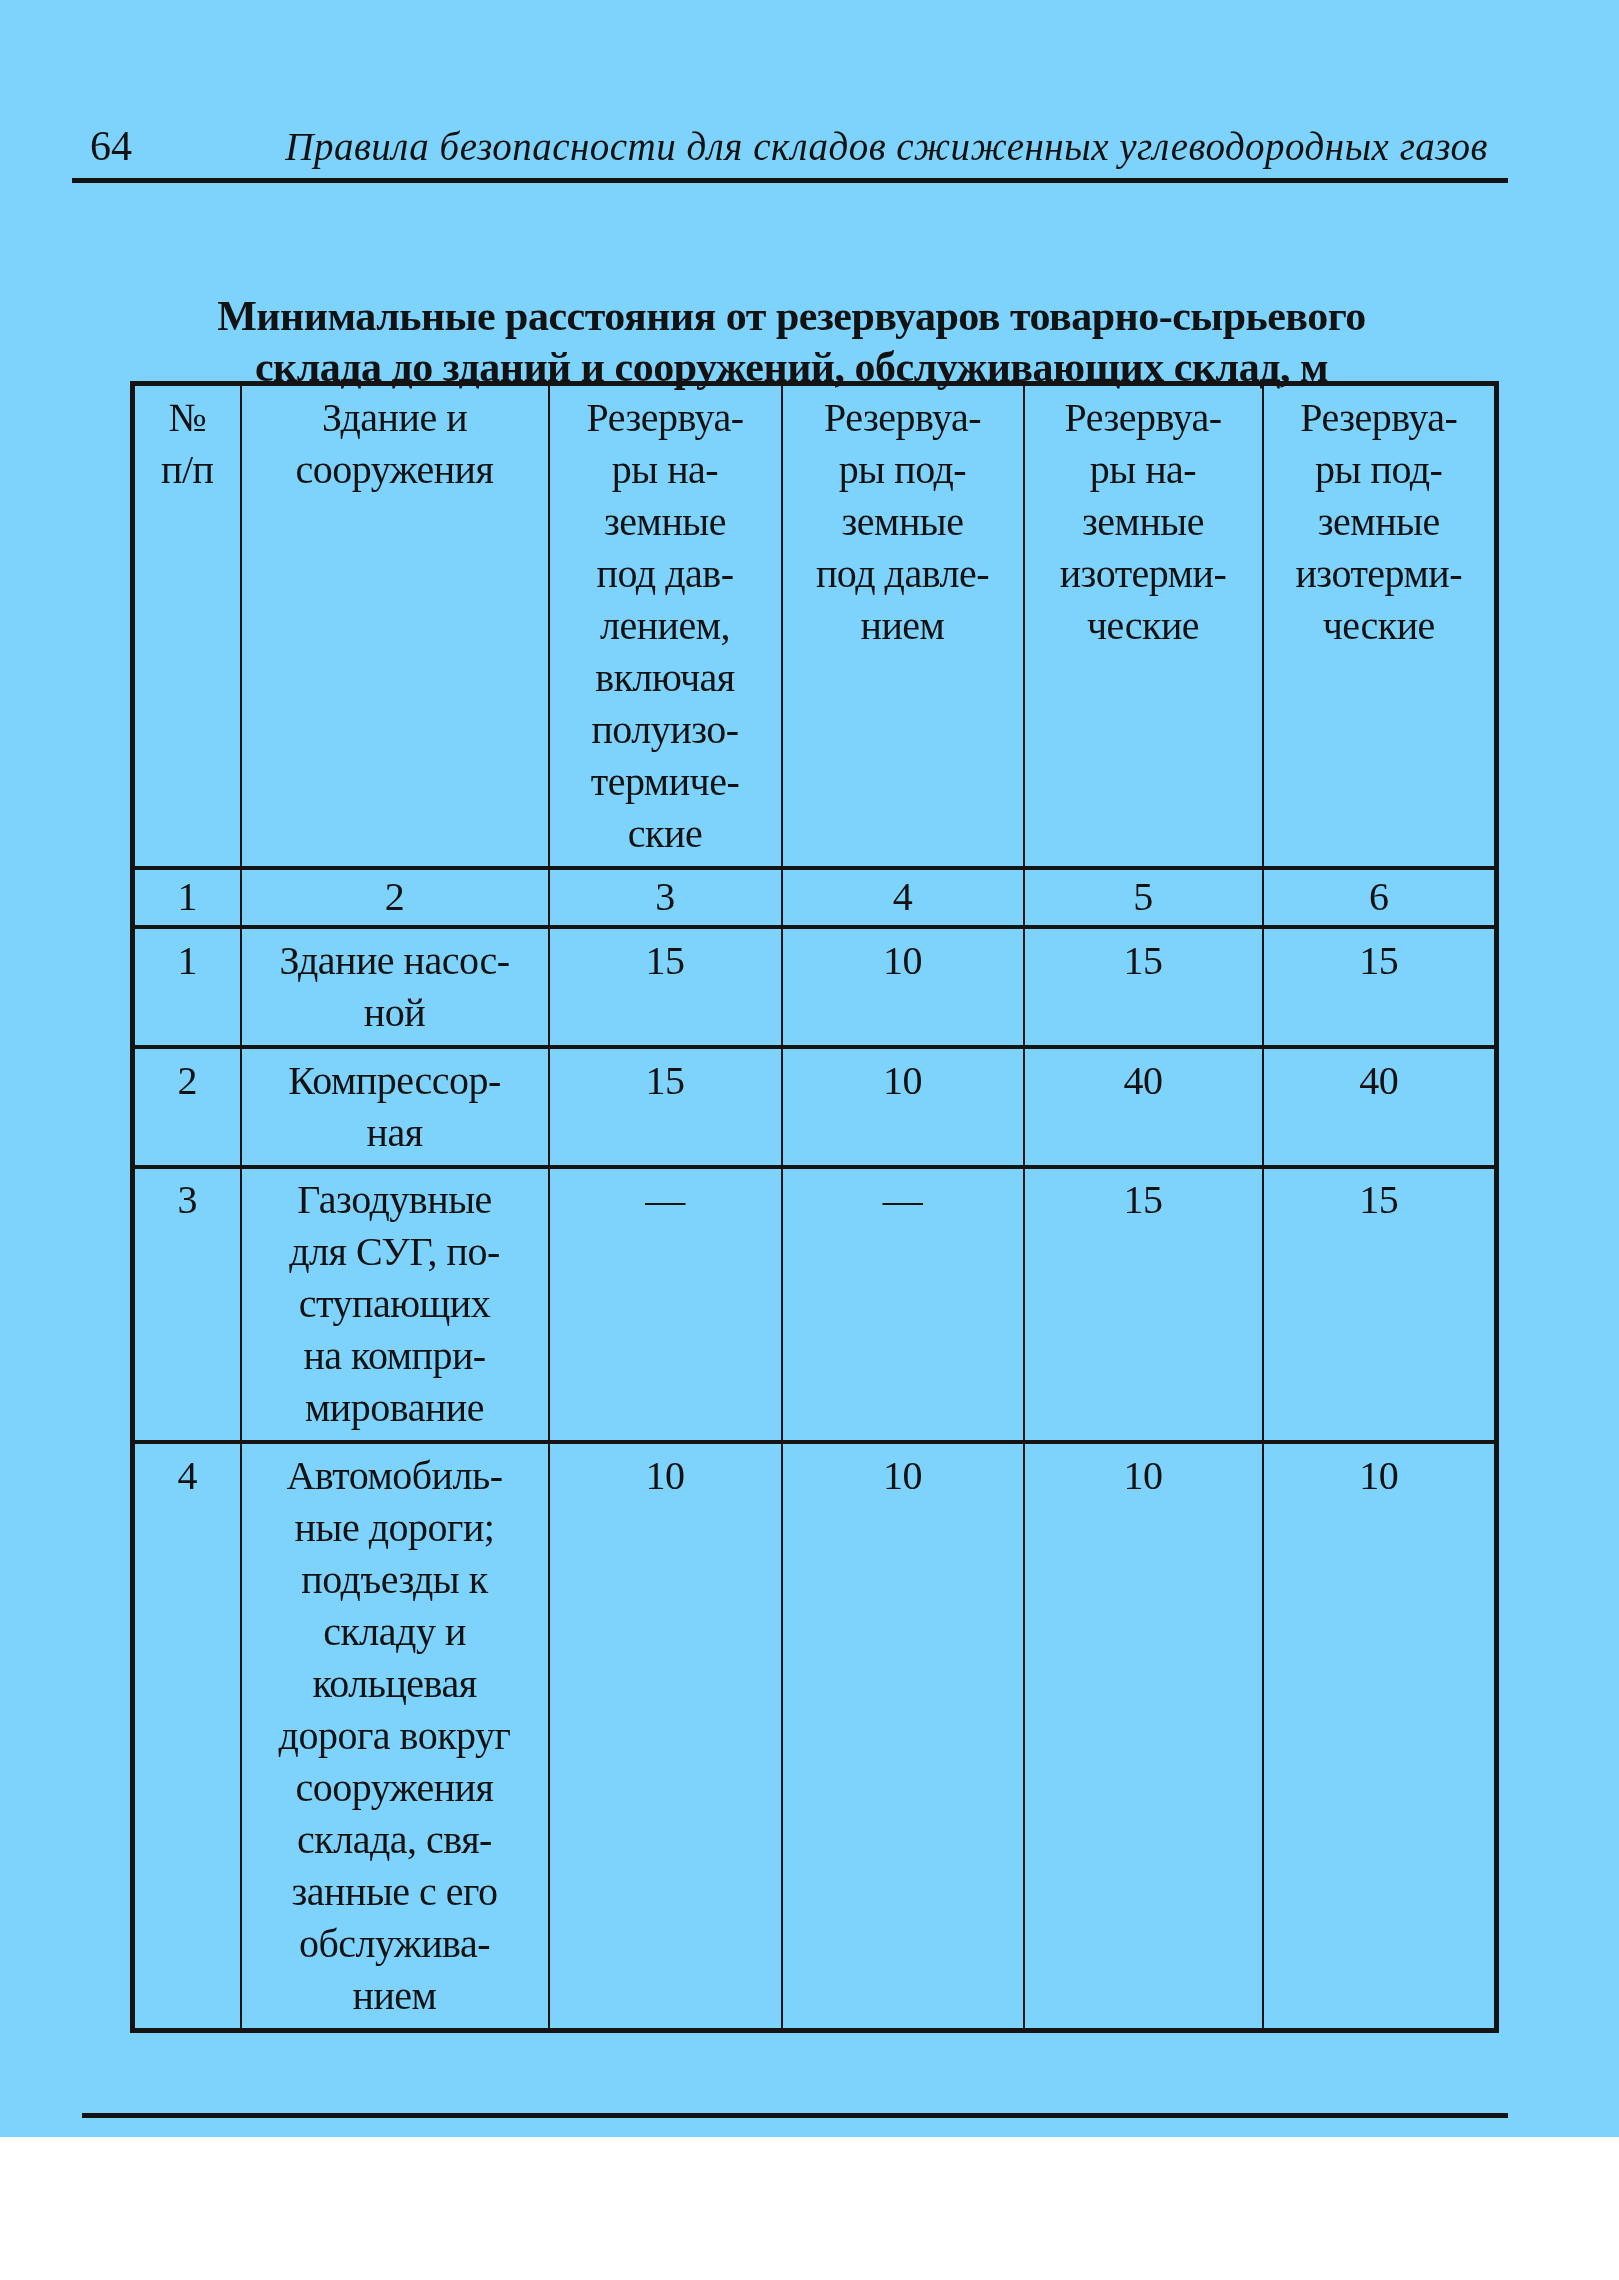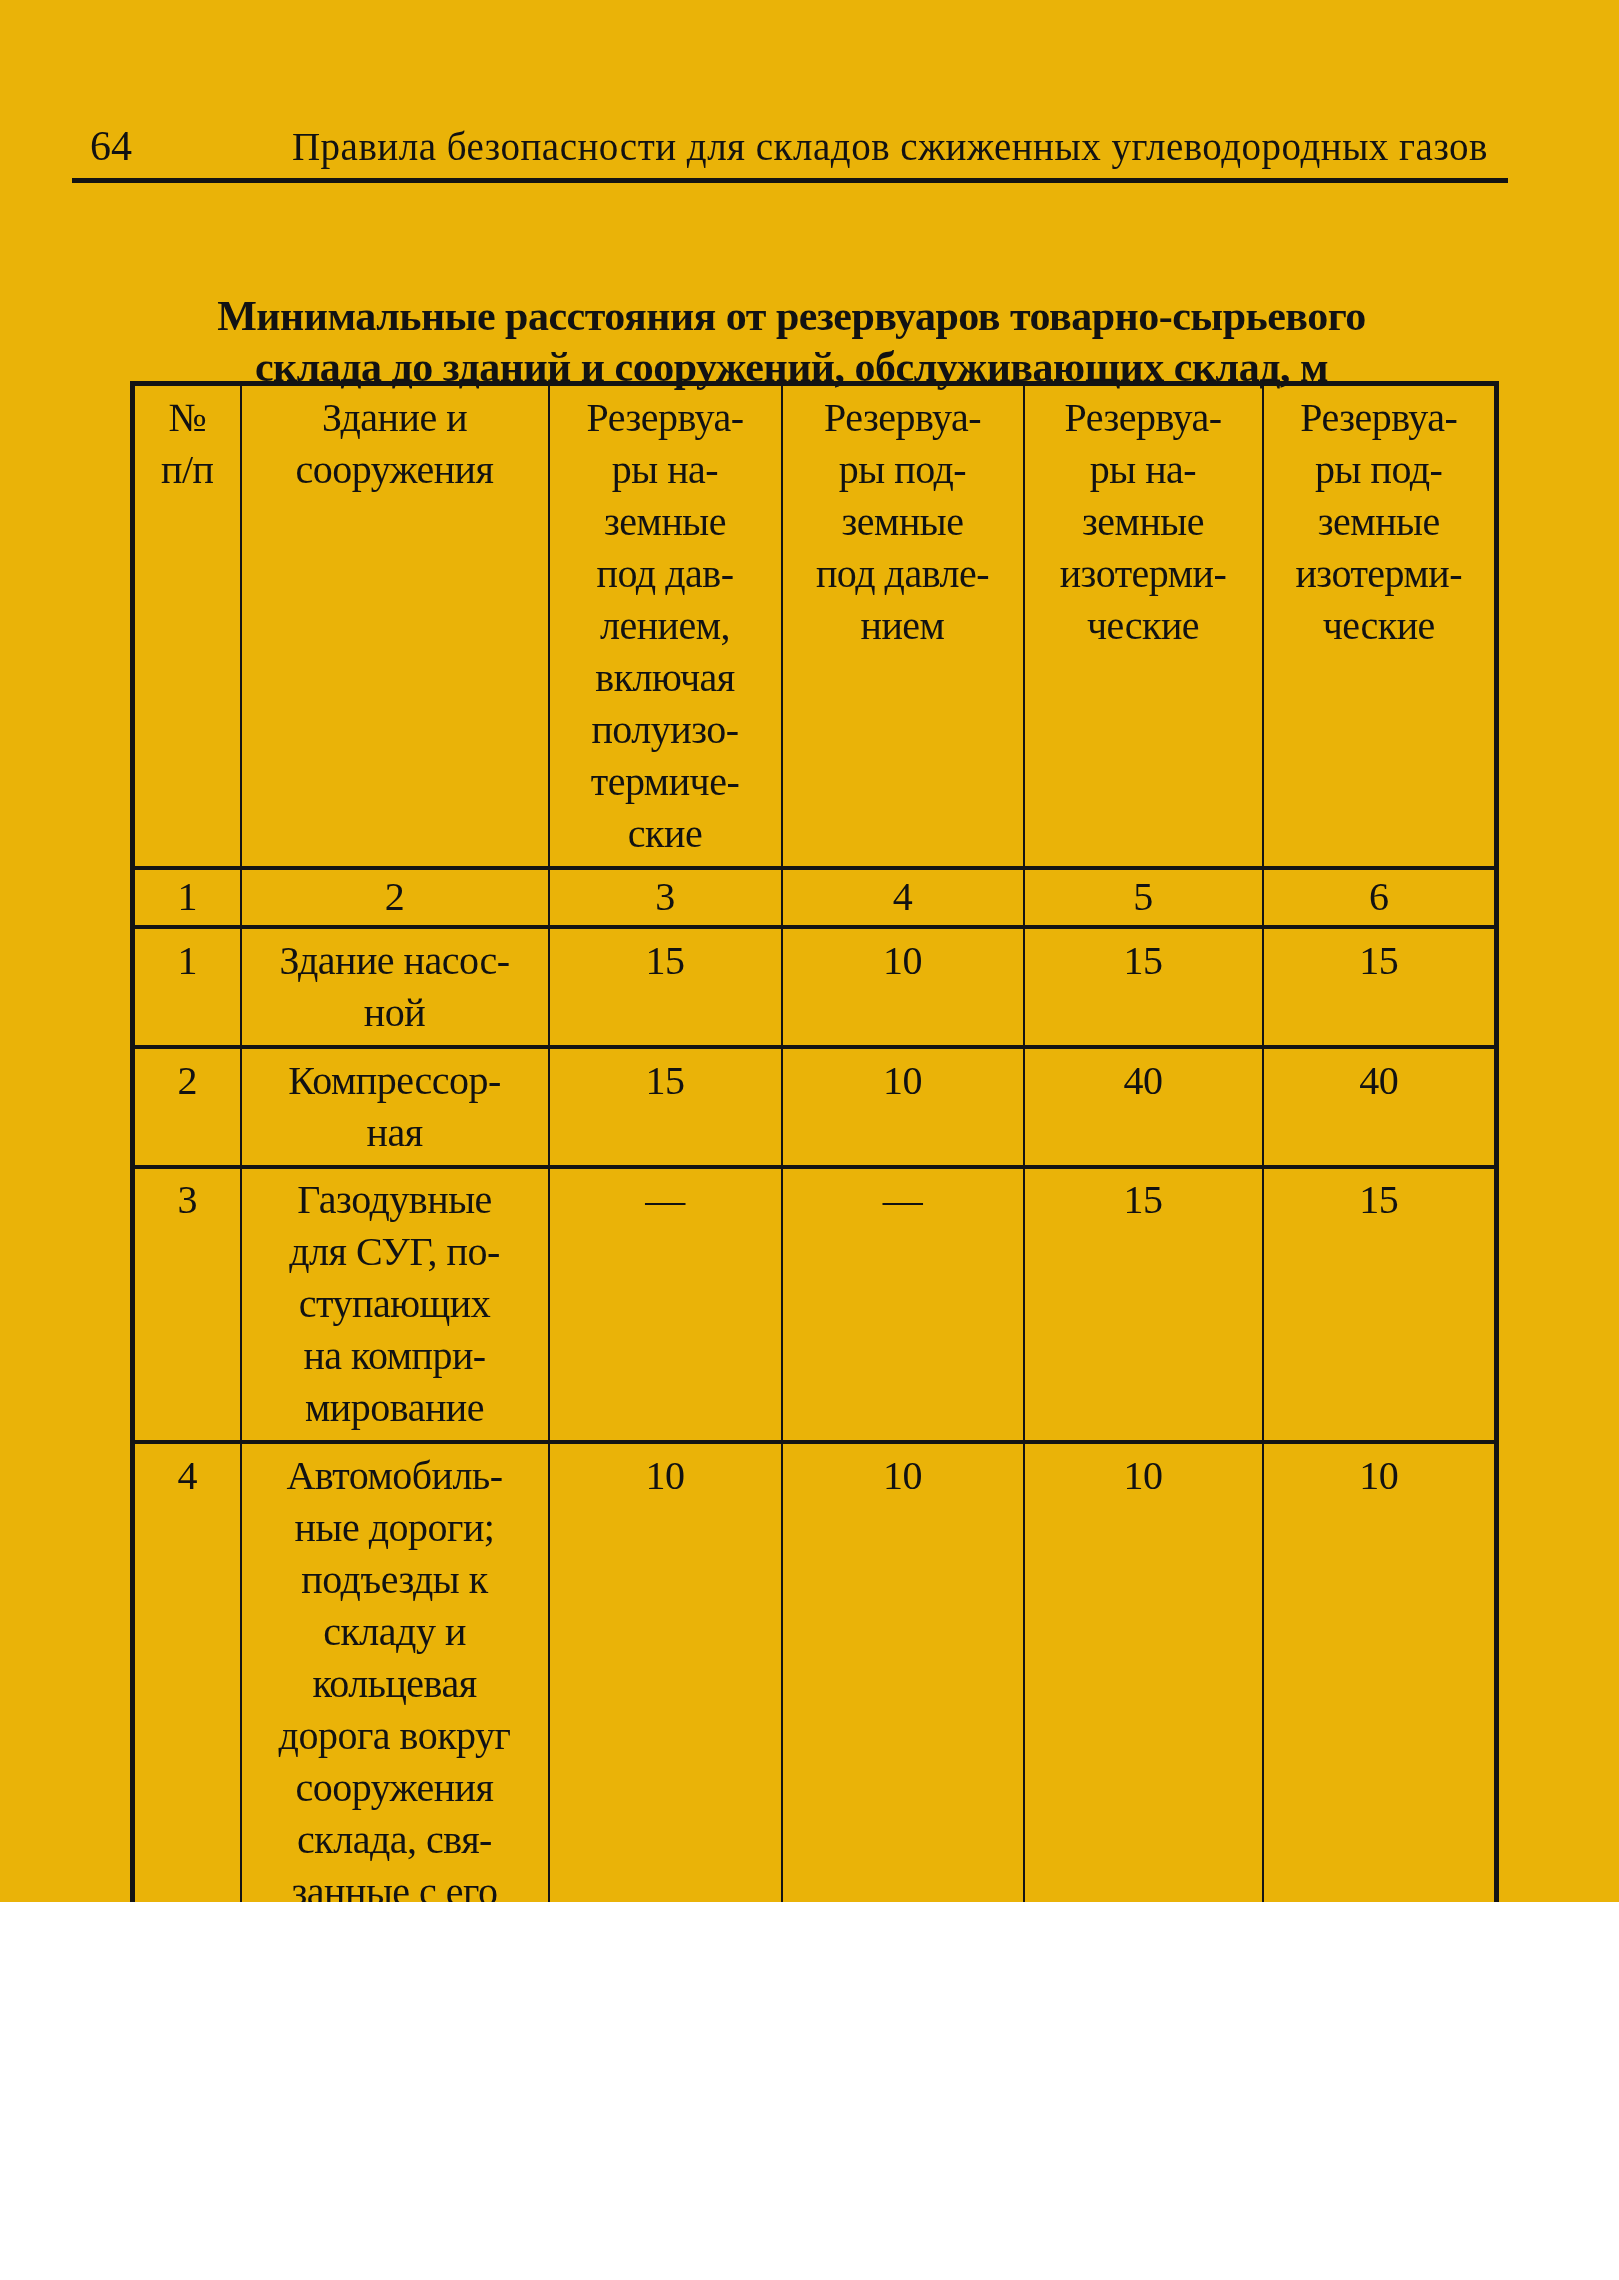--- a/index.html
+++ b/index.html
@@ -3,40 +3,41 @@
 <meta charset="utf-8">
 <style>
   html, body {
     margin: 0;
     padding: 0;
     background: #ffffff;
   }
   .page {
     position: relative;
     width: 1619px;
-    height: 1902px;
-    background: #eab308;
+    height: 2137px;
+    background: #7dd3fc;
     color: #121212;
     font-family: "Liberation Serif", "DejaVu Serif", serif;
     overflow: hidden;
   }
   .running-header {
     position: absolute;
     top: 122px;
     left: 90px;
     width: 1398px;
     display: flex;
     justify-content: space-between;
     align-items: baseline;
   }
   .page-number {
     font-size: 42px;
     font-weight: normal;
   }
   .running-title {
+    font-style: italic;
     font-size: 39px;
     letter-spacing: 0.5px;
   }
   .header-rule {
     position: absolute;
     top: 178px;
     left: 72px;
     width: 1436px;
     height: 4.8px;
     background: #131313;

